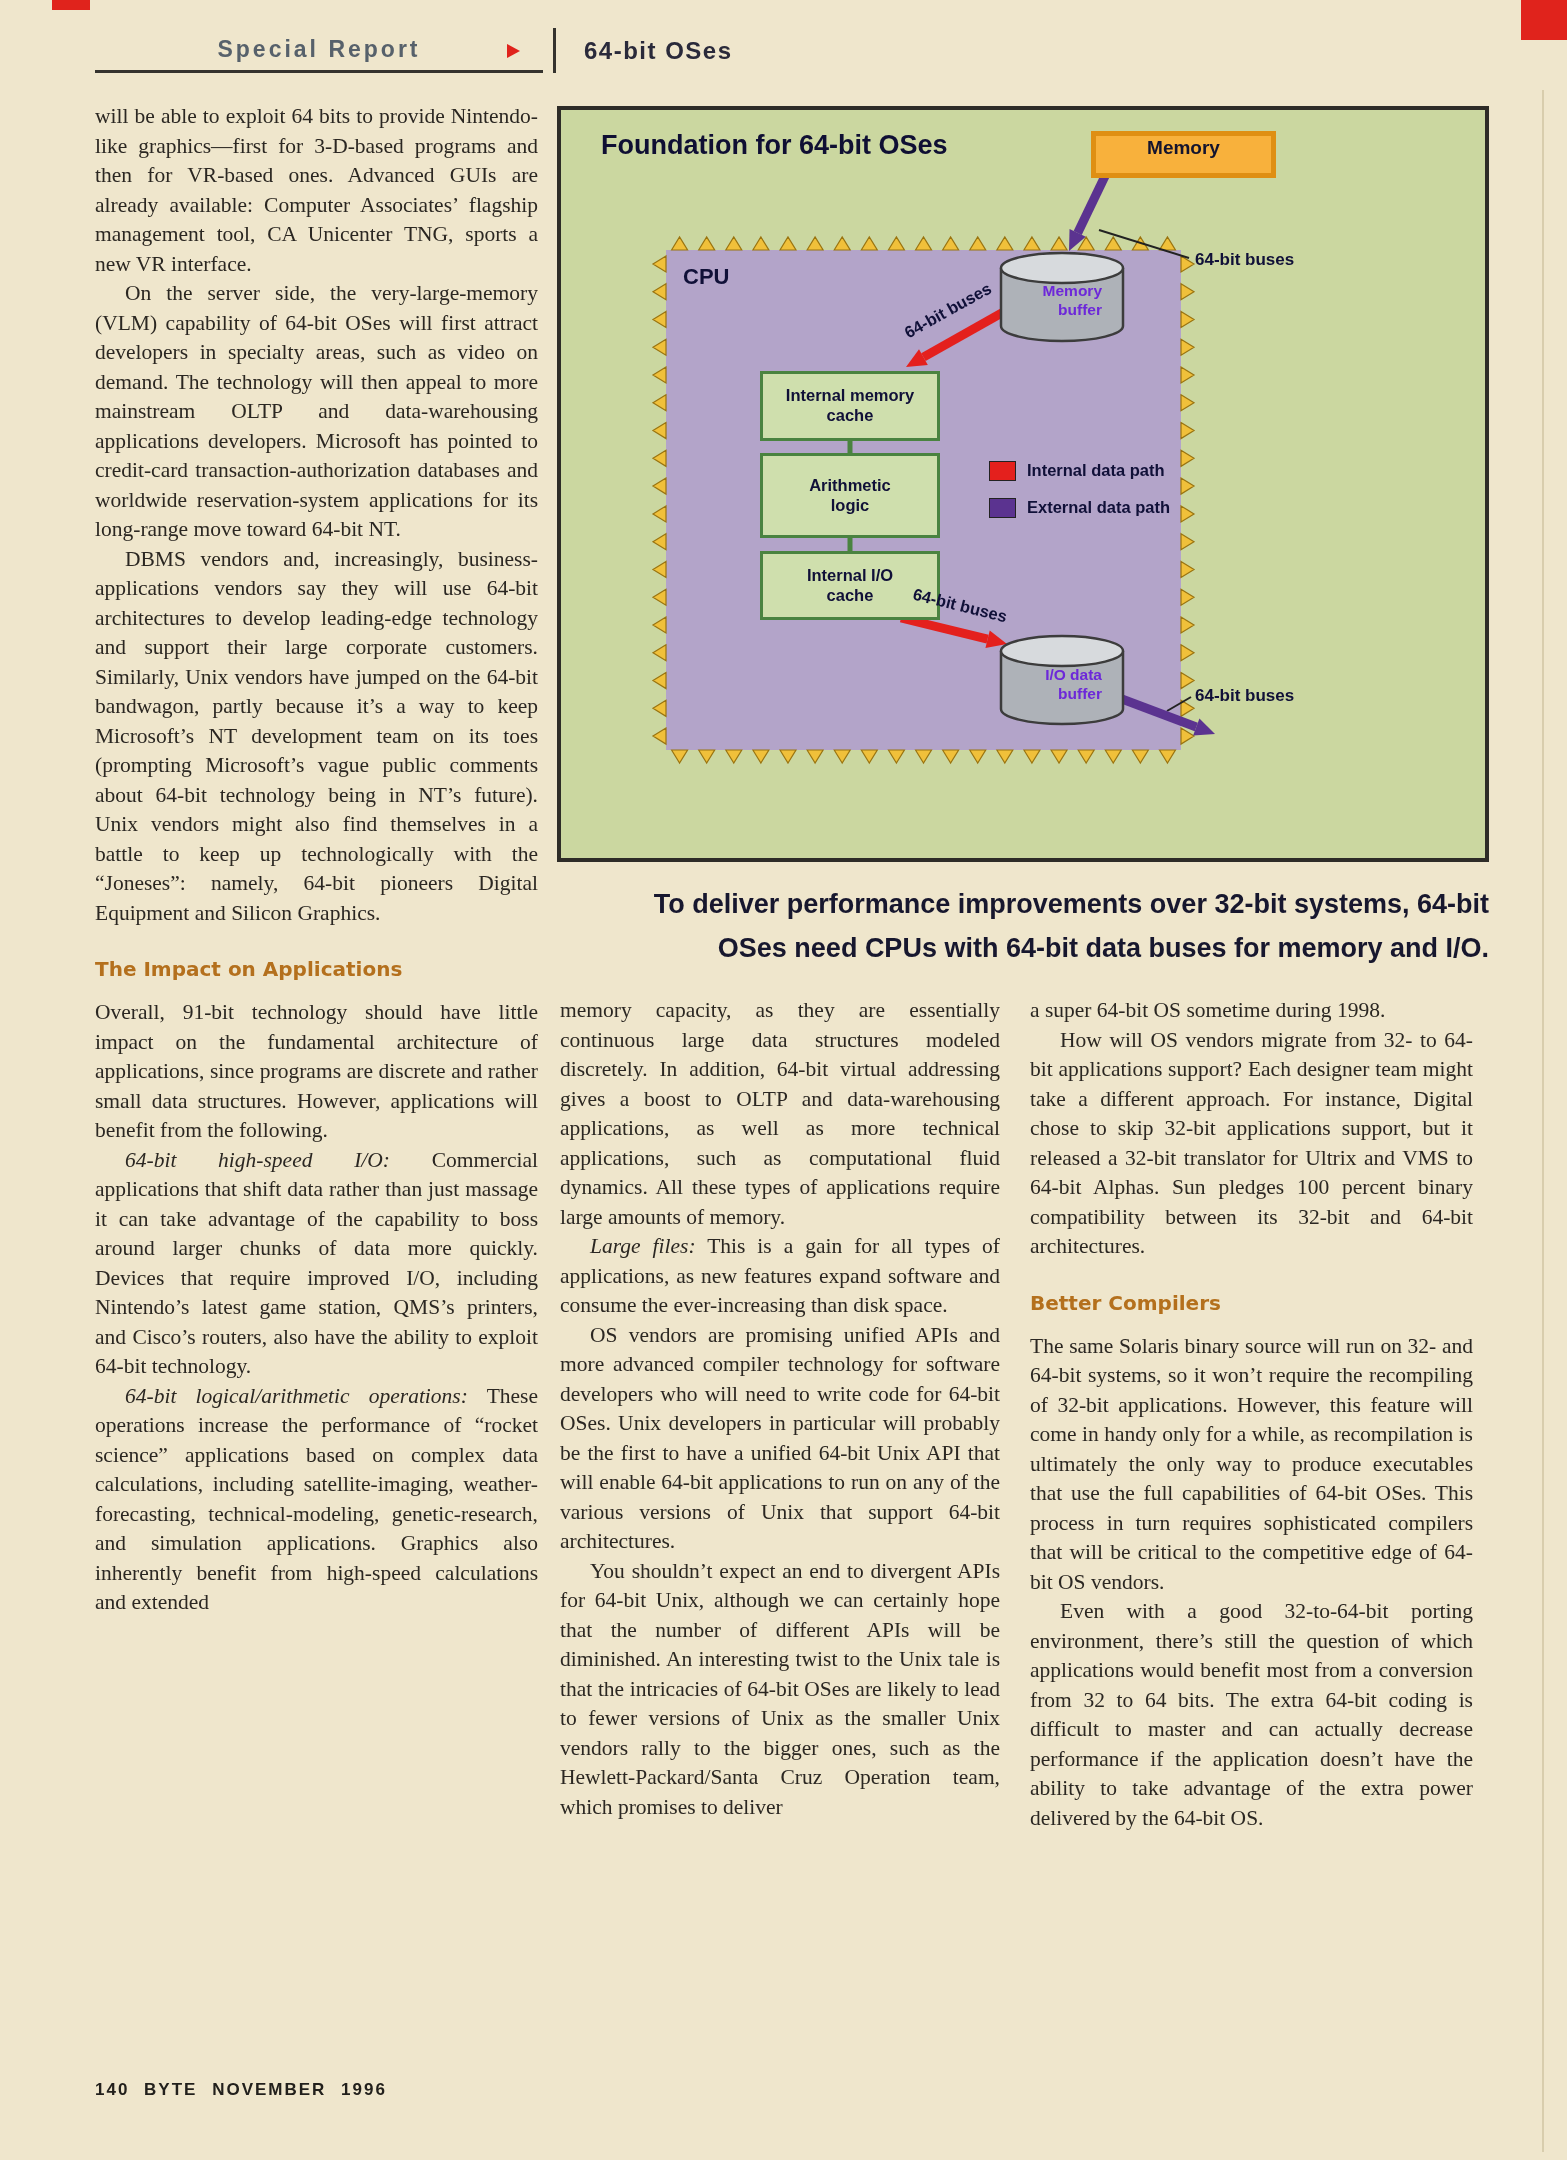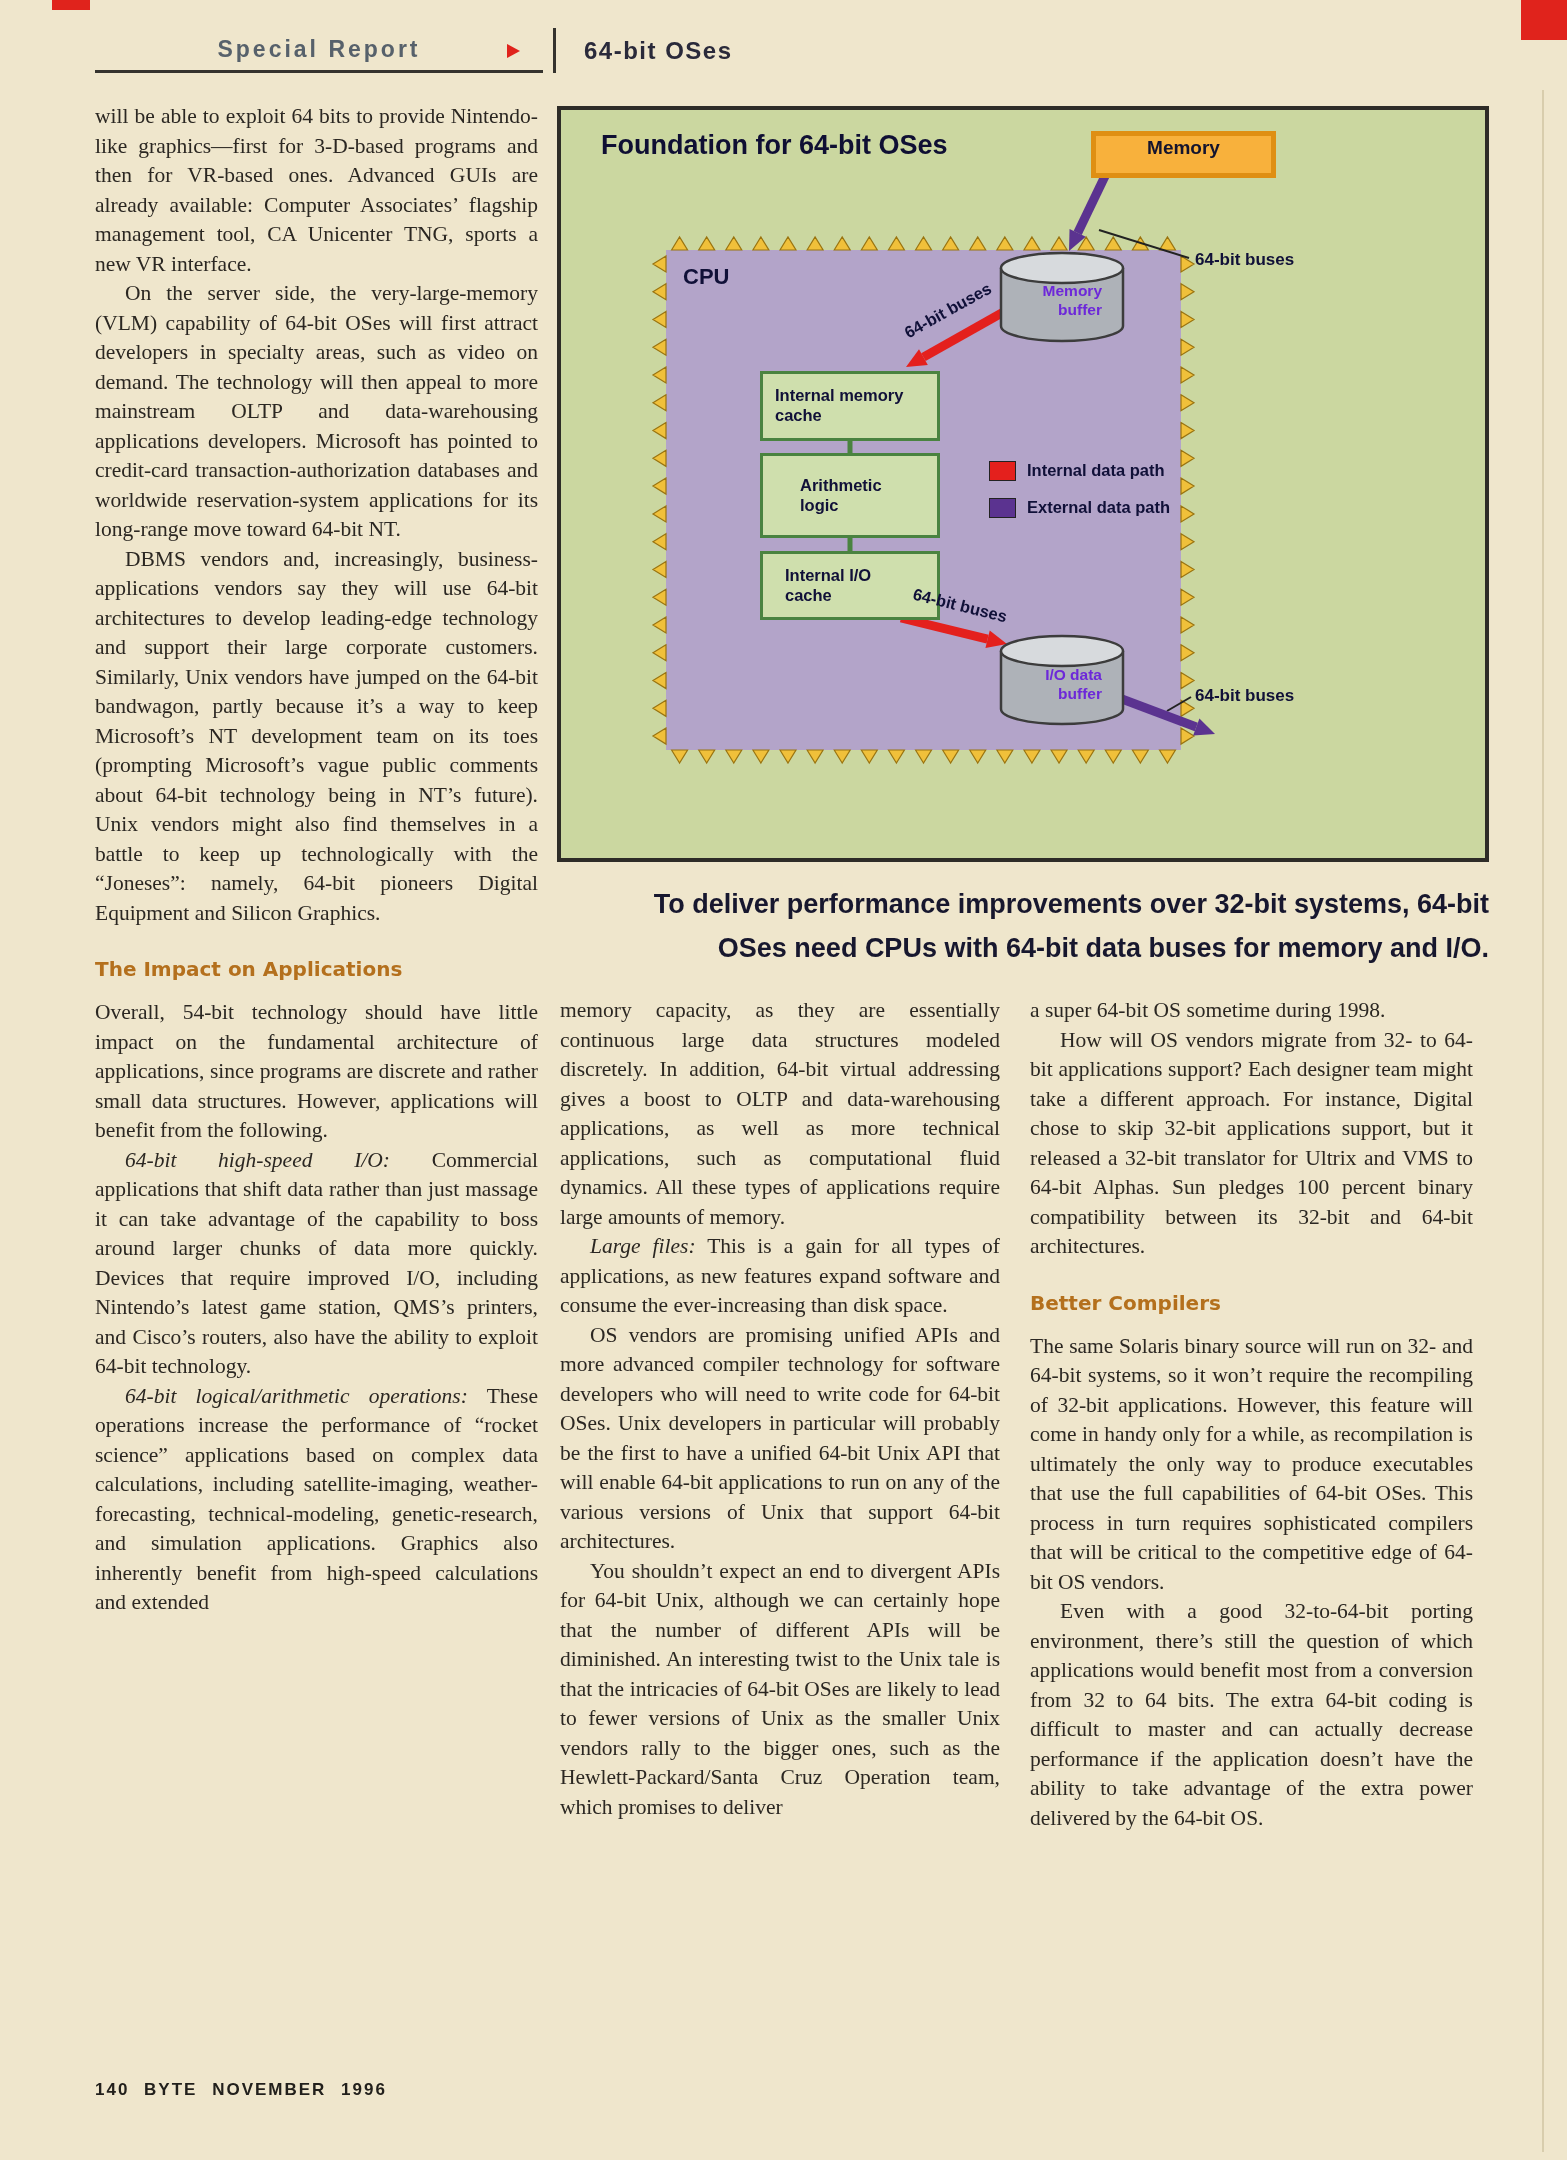--- a/index.html
+++ b/index.html
@@ -45,21 +45,21 @@
   .node { position:absolute; display:flex; flex-direction:column; align-items:center; justify-content:flex-start;
           background:#f8b13c; border:5px solid #df8f13; font:bold 19px "Liberation Sans",sans-serif;
           color:#14142e; z-index:3; text-align:center; line-height:1.25; }
   .memory-node { left:530px; top:21px;  width:185px; height:47px; }
   .io-node     { left:648px; top:622px; width:230px; height:90px; }
   .gbox { position:absolute; display:flex; align-items:center; justify-content:center;
           background:#cfdfad; border:3px solid #4a8340; z-index:3; }
   .imc { left:199px; top:261px; width:180px; height:70px; }
   .al  { left:199px; top:343px; width:180px; height:85px; }
   .iic { left:199px; top:441px; width:180px; height:69px; }
-  .gbox-label { font:bold 16.5px "Liberation Sans",sans-serif; color:#101038; line-height:1.2; }
+  .gbox-label { font:bold 16.5px "Liberation Sans",sans-serif; color:#101038; text-align:center; line-height:1.2; }
   .w150 { width:150px; } .w100 { width:100px; } .w130 { width:130px; }
   .cyl-label { position:absolute; left:461px; width:80px; text-align:right;
                font:bold 15.5px "Liberation Sans",sans-serif; color:#6d28d9; z-index:3; line-height:1.2; }
   .mem-buf { top:172px; }
   .io-buf  { top:556px; }
   .swatch { position:absolute; width:27px; height:20px; z-index:3; border:1px solid #222; }
   .sw-red    { left:428px; top:351px; background:#e4201d; }
   .sw-purple { left:428px; top:388px; background:#5b3390; }
   .legend-label { position:absolute; left:466px; font:bold 16.5px "Liberation Sans",sans-serif; color:#101038; z-index:3; }
   .ll-1 { top:351px; } .ll-2 { top:388px; }
@@ -90,21 +90,21 @@
     <div class="hdr-rule"></div>
     <div class="hdr-vline"></div>
     <div class="hdr-topic">64-bit OSes</div>
   </header>
 
   <section class="col col1">
     <p class="para">will be able to exploit 64 bits to provide Nintendo-like graphics—first for 3-D-based programs and then for VR-based ones. Advanced GUIs are already available: Computer Associates’ flagship management tool, CA Unicenter TNG, sports a new VR interface.</p>
     <p class="para ind">On the server side, the very-large-memory (VLM) capability of 64-bit OSes will first attract developers in specialty areas, such as video on demand. The technology will then appeal to more mainstream OLTP and data-warehousing applications developers. Microsoft has pointed to credit-card transaction-authorization databases and worldwide reservation-system applications for its long-range move toward 64-bit NT.</p>
     <p class="para ind">DBMS vendors and, increasingly, business-applications vendors say they will use 64-bit architectures to develop leading-edge technology and support their large corporate customers. Similarly, Unix vendors have jumped on the 64-bit bandwagon, partly because it’s a way to keep Microsoft’s NT development team on its toes (prompting Microsoft’s vague public comments about 64-bit technology being in NT’s future). Unix vendors might also find themselves in a battle to keep up technologically with the “Joneses”: namely, 64-bit pioneers Digital Equipment and Silicon Graphics.</p>
     <h2 class="heading h-impact">The Impact on Applications</h2>
-    <p class="para">Overall, 54-bit technology should have little impact on the fundamental architecture of applications, since programs are discrete and rather small data structures. However, applications will benefit from the following.</p>
+    <p class="para">Overall, 91-bit technology should have little impact on the fundamental architecture of applications, since programs are discrete and rather small data structures. However, applications will benefit from the following.</p>
     <p class="para ind"><span class="lead">64-bit high-speed I/O:</span><span> Commercial applications that shift data rather than just massage it can take advantage of the capability to boss around larger chunks of data more quickly. Devices that require improved I/O, including Nintendo’s latest game station, QMS’s printers, and Cisco’s routers, also have the ability to exploit 64-bit technology.</span></p>
     <p class="para ind"><span class="lead">64-bit logical/arithmetic operations:</span><span> These operations increase the performance of “rocket science” applications based on complex data calculations, including satellite-imaging, weather-forecasting, technical-modeling, genetic-research, and simulation applications. Graphics also inherently benefit from high-speed calculations and extended</span></p>
   </section>
 
   <figure class="figure">
     <div class="cpu-box"></div>
 
     <svg id="fig-svg" width="924" height="748" viewBox="0 0 924 748">
       <path d="M110.55263157894737,140 l8,-13 l8,13 Z M110.55263157894737,640 l8,13 l8,-13 Z M137.6578947368421,140 l8,-13 l8,13 Z M137.6578947368421,640 l8,13 l8,-13 Z M164.76315789473685,140 l8,-13 l8,13 Z M164.76315789473685,640 l8,13 l8,-13 Z M191.8684210526316,140 l8,-13 l8,13 Z M191.8684210526316,640 l8,13 l8,-13 Z M218.97368421052633,140 l8,-13 l8,13 Z M218.97368421052633,640 l8,13 l8,-13 Z M246.07894736842104,140 l8,-13 l8,13 Z M246.07894736842104,640 l8,13 l8,-13 Z M273.1842105263158,140 l8,-13 l8,13 Z M273.1842105263158,640 l8,13 l8,-13 Z M300.28947368421046,140 l8,-13 l8,13 Z M300.28947368421046,640 l8,13 l8,-13 Z M327.39473684210526,140 l8,-13 l8,13 Z M327.39473684210526,640 l8,13 l8,-13 Z M354.49999999999994,140 l8,-13 l8,13 Z M354.49999999999994,640 l8,13 l8,-13 Z M381.6052631578947,140 l8,-13 l8,13 Z M381.6052631578947,640 l8,13 l8,-13 Z M408.7105263157894,140 l8,-13 l8,13 Z M408.7105263157894,640 l8,13 l8,-13 Z M435.81578947368416,140 l8,-13 l8,13 Z M435.81578947368416,640 l8,13 l8,-13 Z M462.9210526315789,140 l8,-13 l8,13 Z M462.9210526315789,640 l8,13 l8,-13 Z M490.02631578947364,140 l8,-13 l8,13 Z M490.02631578947364,640 l8,13 l8,-13 Z M517.1315789473684,140 l8,-13 l8,13 Z M517.1315789473684,640 l8,13 l8,-13 Z M544.2368421052632,140 l8,-13 l8,13 Z M544.2368421052632,640 l8,13 l8,-13 Z M571.3421052631579,140 l8,-13 l8,13 Z M571.3421052631579,640 l8,13 l8,-13 Z M598.4473684210526,140 l8,-13 l8,13 Z M598.4473684210526,640 l8,13 l8,-13 Z M105,145.88888888888889 l-13,8 l13,8 Z M620,145.88888888888889 l13,8 l-13,8 Z M105,173.66666666666666 l-13,8 l13,8 Z M620,173.66666666666666 l13,8 l-13,8 Z M105,201.44444444444443 l-13,8 l13,8 Z M620,201.44444444444443 l13,8 l-13,8 Z M105,229.22222222222223 l-13,8 l13,8 Z M620,229.22222222222223 l13,8 l-13,8 Z M105,257 l-13,8 l13,8 Z M620,257 l13,8 l-13,8 Z M105,284.7777777777778 l-13,8 l13,8 Z M620,284.7777777777778 l13,8 l-13,8 Z M105,312.5555555555556 l-13,8 l13,8 Z M620,312.5555555555556 l13,8 l-13,8 Z M105,340.33333333333337 l-13,8 l13,8 Z M620,340.33333333333337 l13,8 l-13,8 Z M105,368.11111111111114 l-13,8 l13,8 Z M620,368.11111111111114 l13,8 l-13,8 Z M105,395.8888888888889 l-13,8 l13,8 Z M620,395.8888888888889 l13,8 l-13,8 Z M105,423.6666666666667 l-13,8 l13,8 Z M620,423.6666666666667 l13,8 l-13,8 Z M105,451.44444444444446 l-13,8 l13,8 Z M620,451.44444444444446 l13,8 l-13,8 Z M105,479.2222222222223 l-13,8 l13,8 Z M620,479.2222222222223 l13,8 l-13,8 Z M105,507.00000000000006 l-13,8 l13,8 Z M620,507.00000000000006 l13,8 l-13,8 Z M105,534.7777777777778 l-13,8 l13,8 Z M620,534.7777777777778 l13,8 l-13,8 Z M105,562.5555555555557 l-13,8 l13,8 Z M620,562.5555555555557 l13,8 l-13,8 Z M105,590.3333333333334 l-13,8 l13,8 Z M620,590.3333333333334 l13,8 l-13,8 Z M105,618.1111111111111 l-13,8 l13,8 Z M620,618.1111111111111 l13,8 l-13,8 Z " fill="#f0c03a" stroke="#9a7410" stroke-width="1.2"></path>
         <line x1="289" y1="331" x2="289" y2="343" stroke="#4a8340" stroke-width="5"></line>

